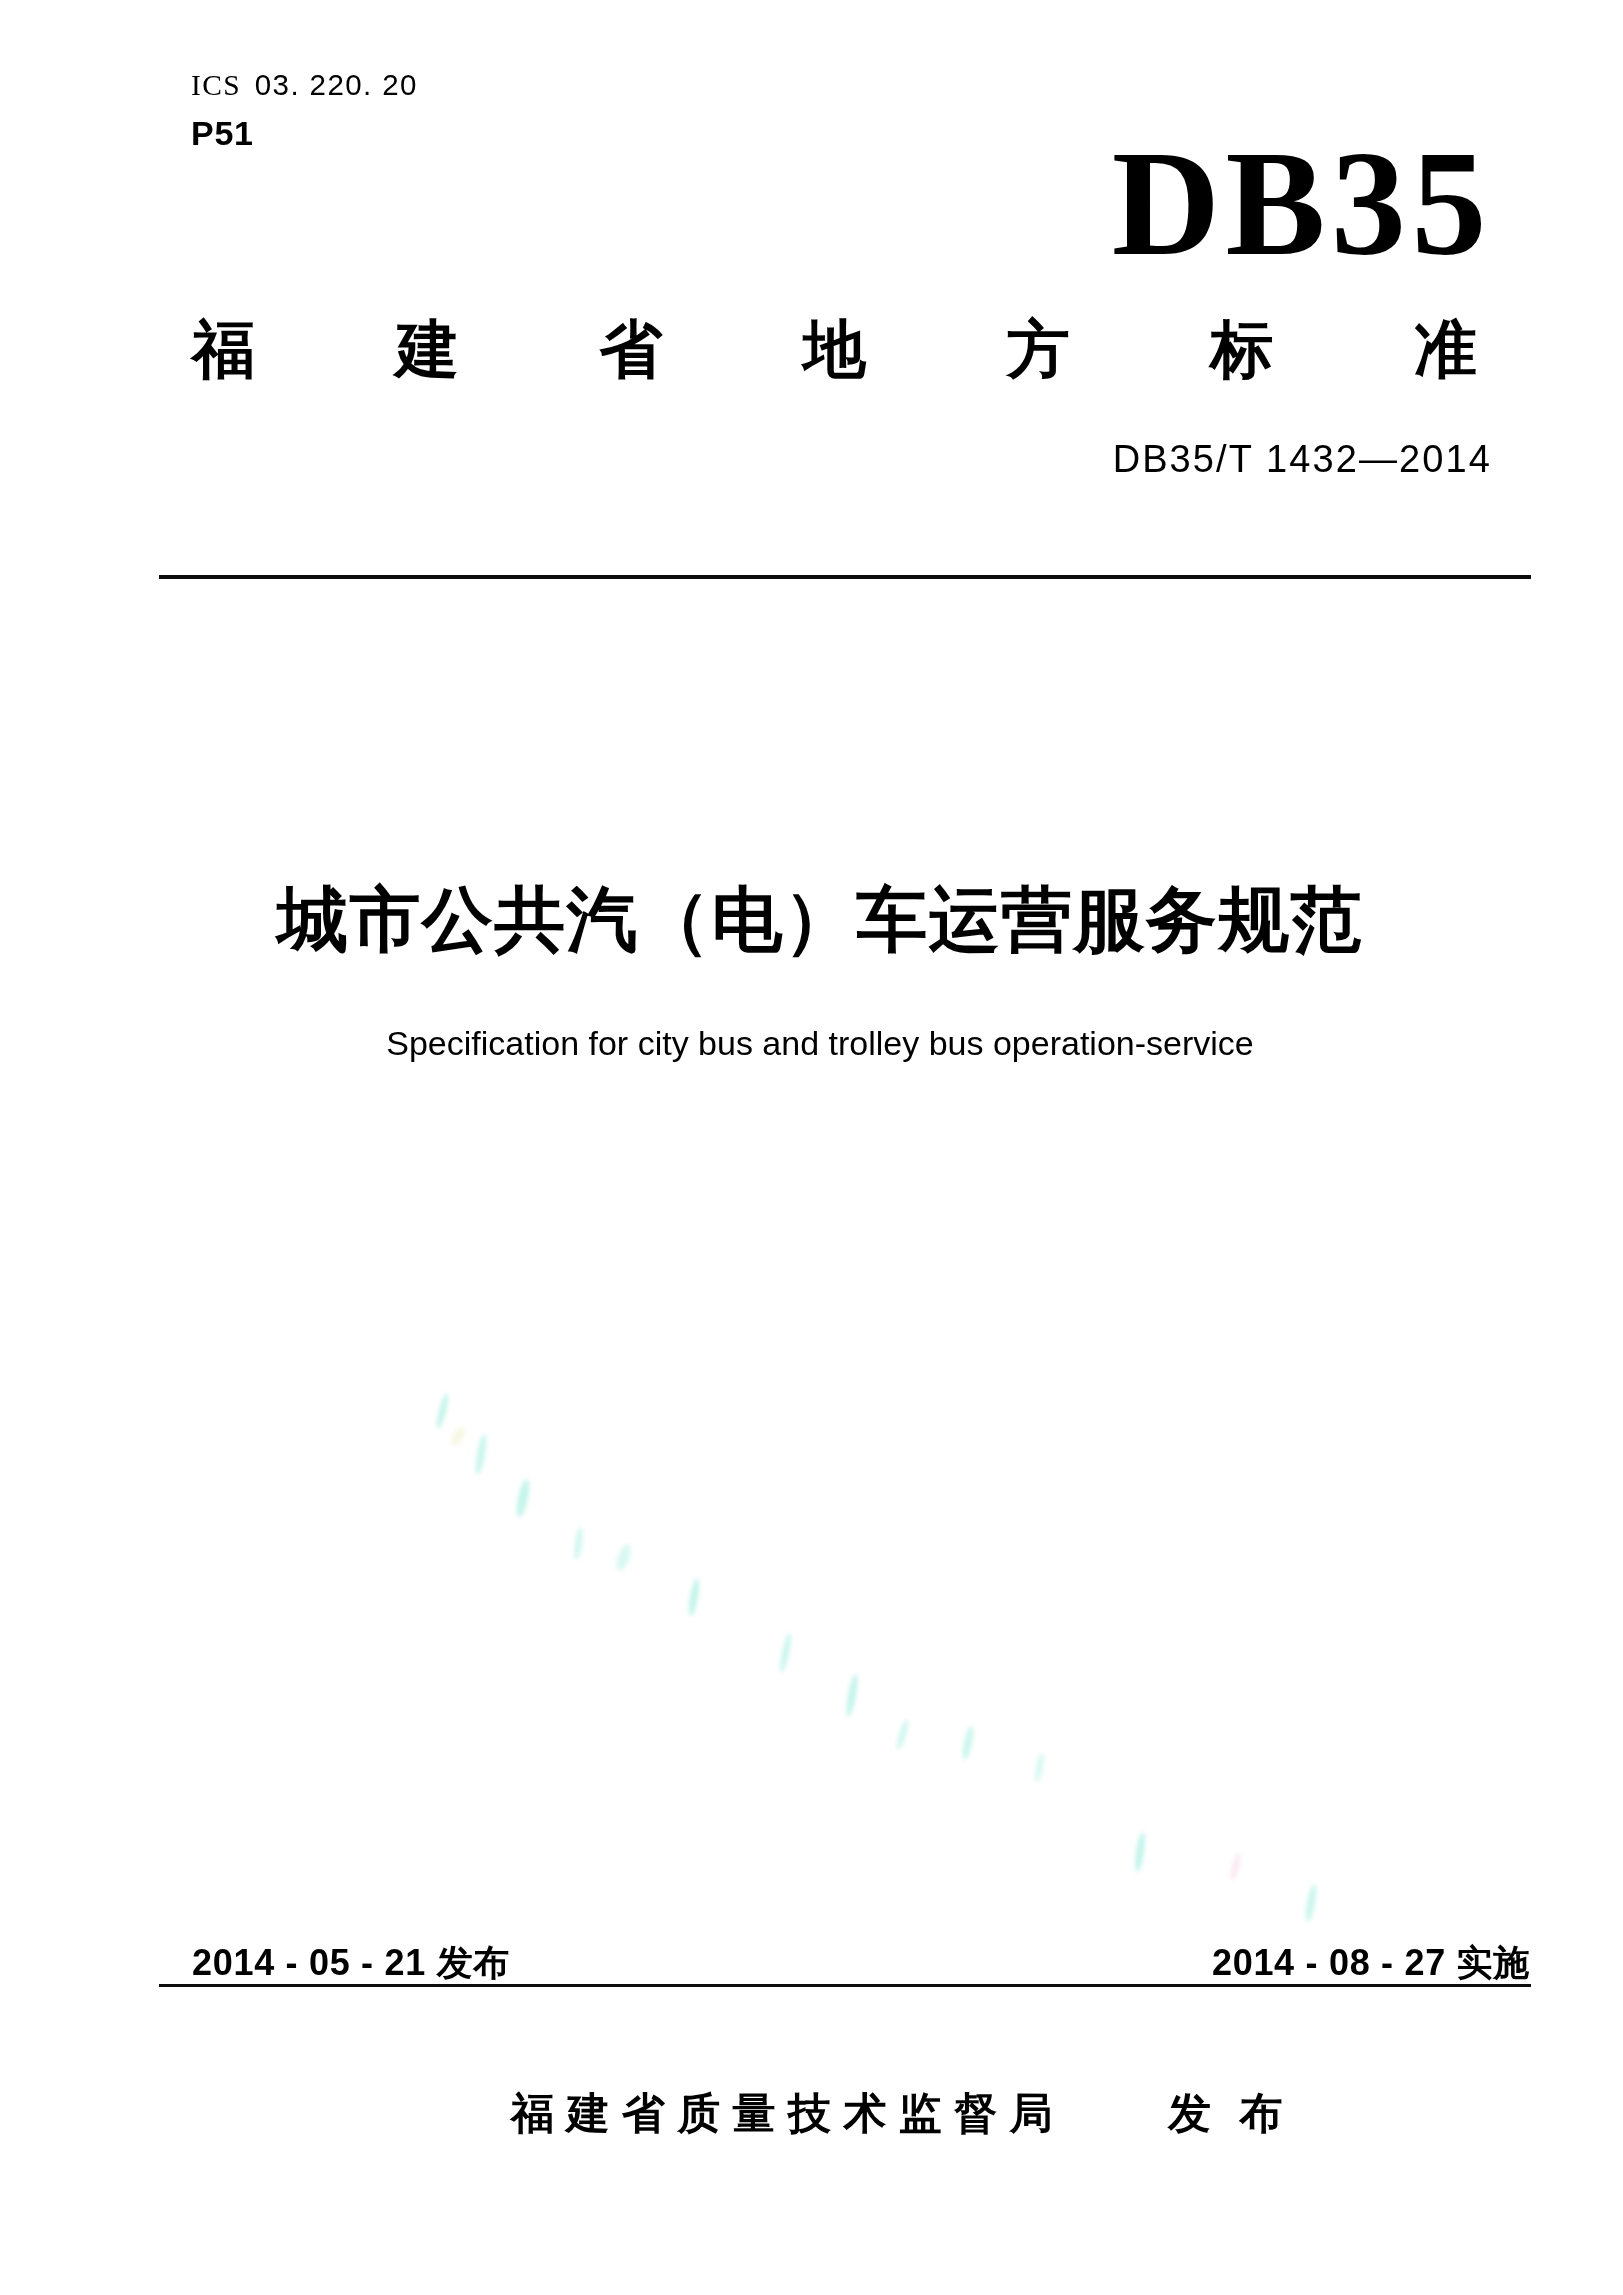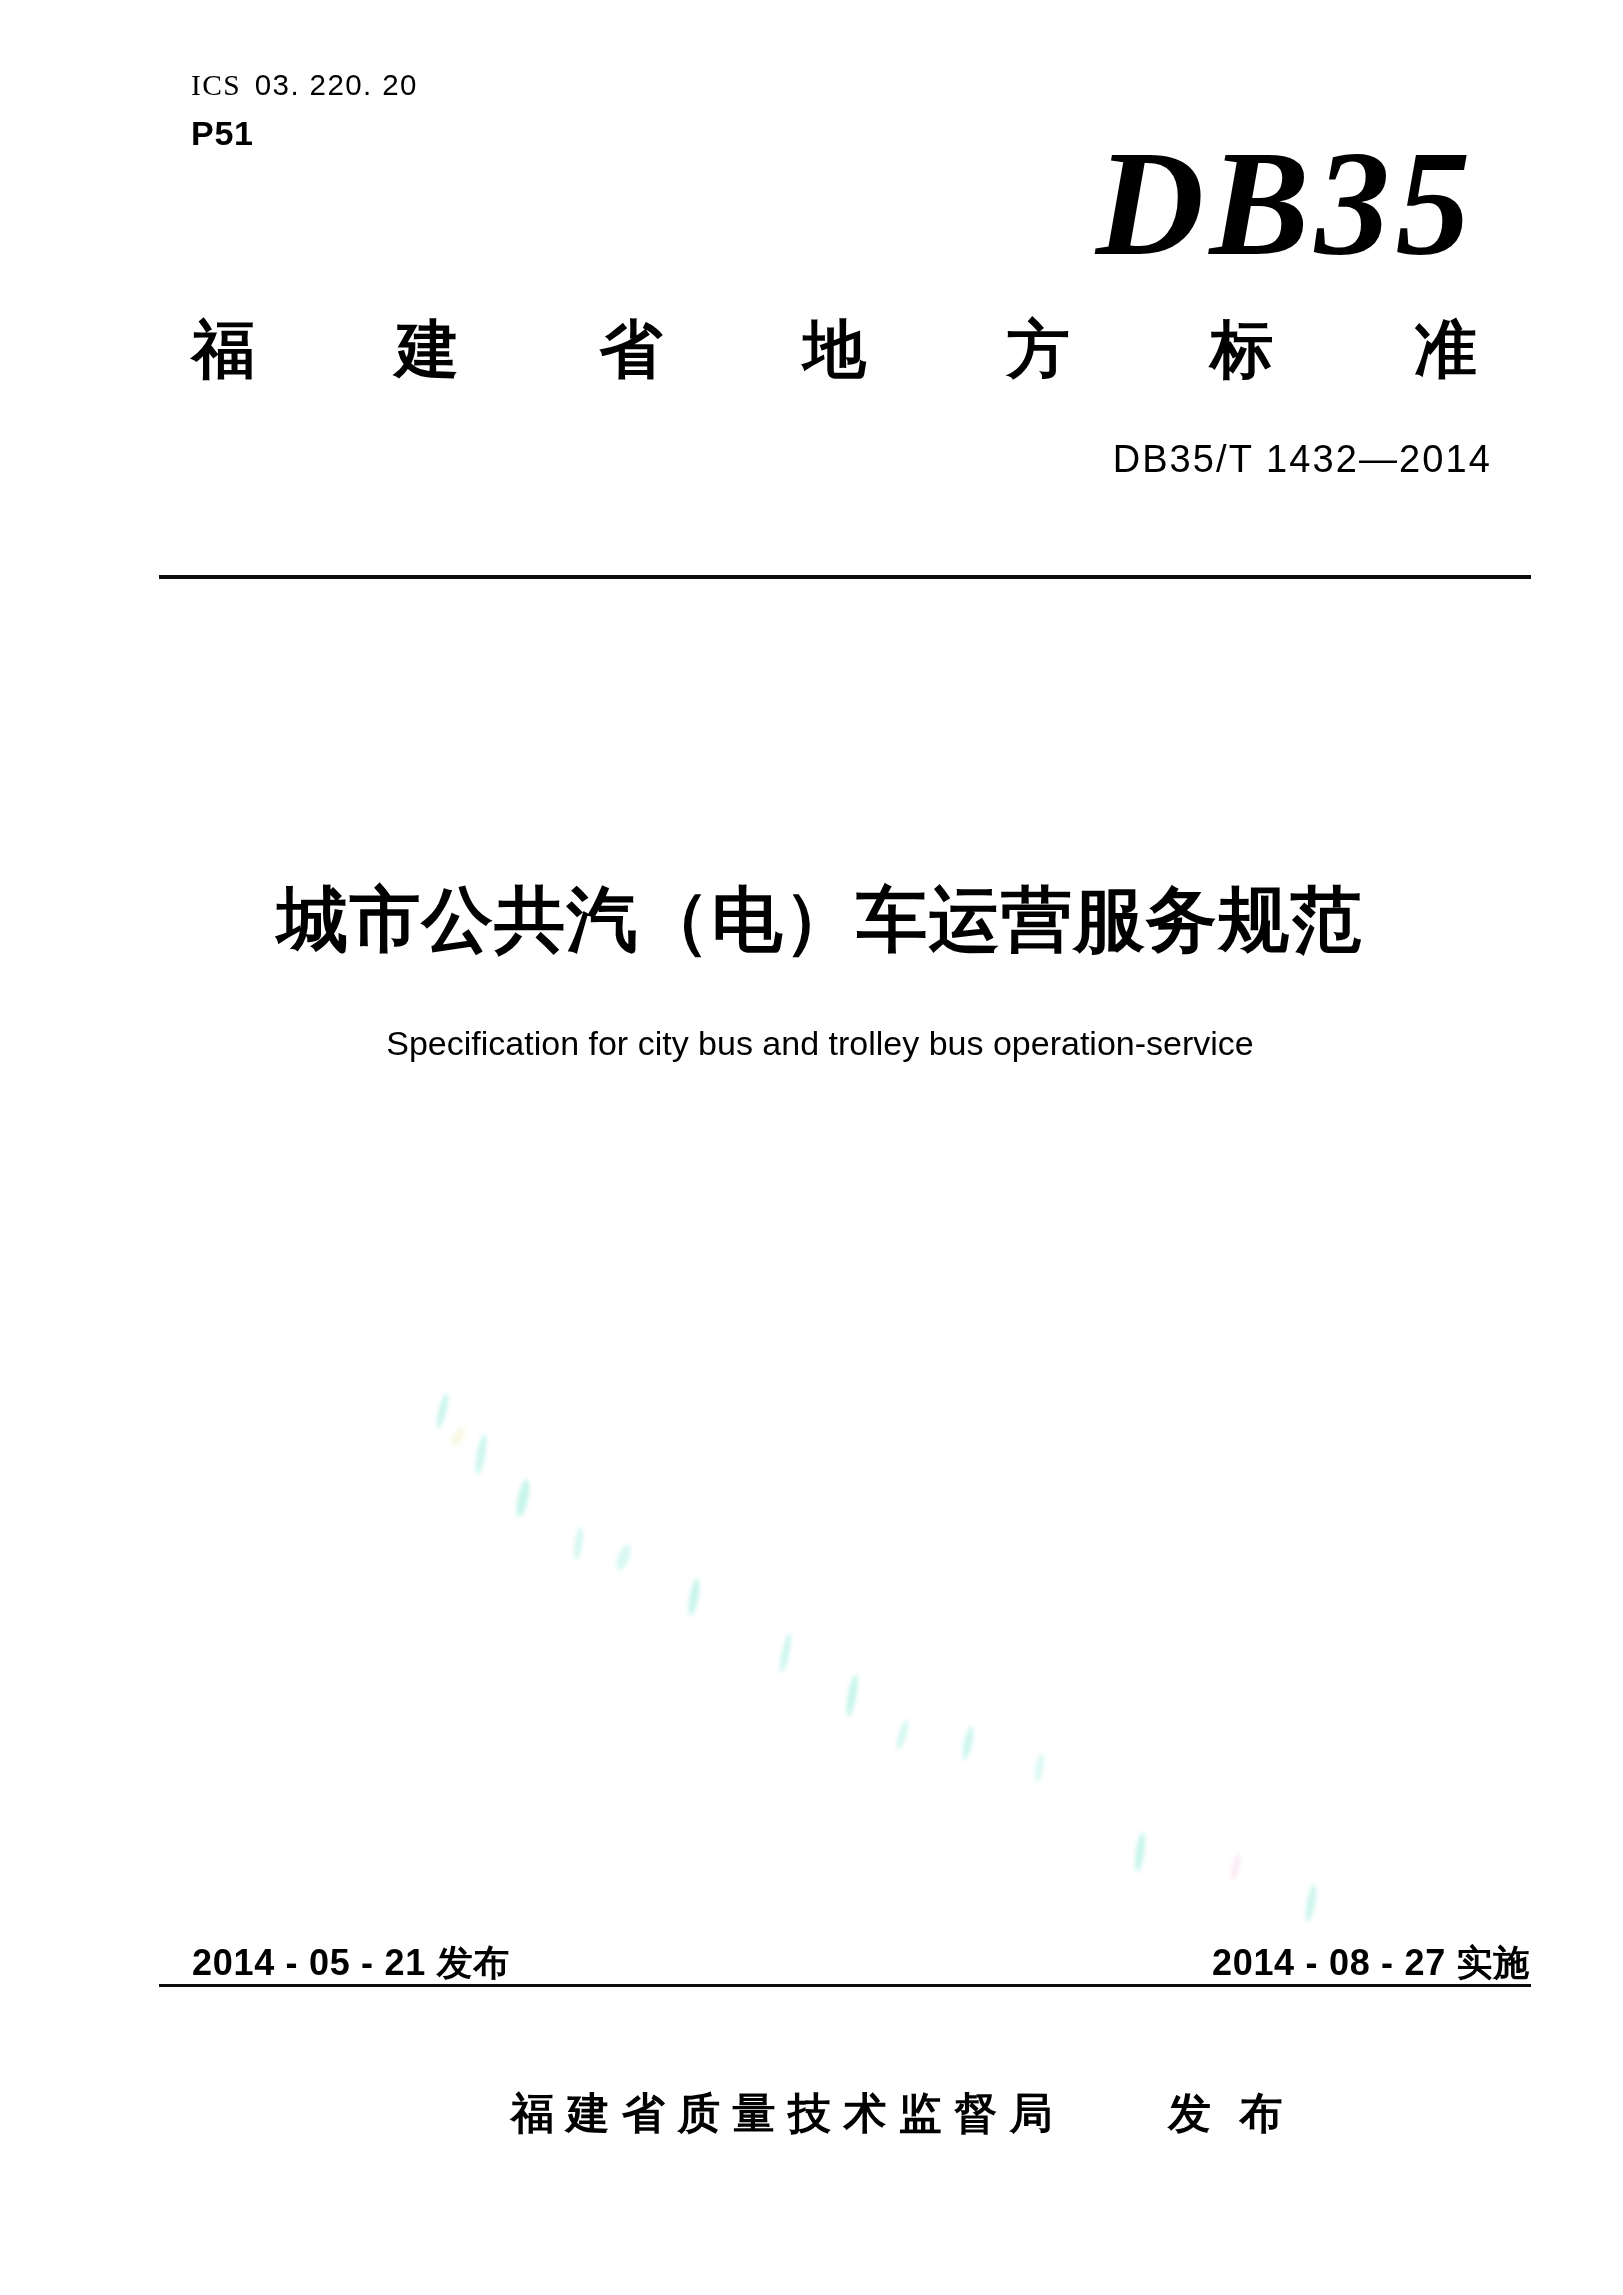--- a/index.html
+++ b/index.html
@@ -16,25 +16,24 @@
   .ics-line{
     position:absolute;left:191px;top:69px;
     font-size:29.5px;line-height:1.1;letter-spacing:1.4px;white-space:nowrap;
   }
   .ics-label{font-family:"Liberation Serif","DejaVu Serif",serif;margin-right:13.7px;}
   .doc-class{
     position:absolute;left:191px;top:115px;
     font-size:34px;font-weight:600;line-height:1.1;letter-spacing:0.7px;
   }
   .db35-logo{
-    position:absolute;right:164px;top:128px;
+    position:absolute;right:148px;top:128px;
     font-family:"Liberation Serif","DejaVu Serif",serif;
     font-weight:bold;font-size:150px;line-height:1;letter-spacing:5.5px;
     white-space:nowrap;
-    font-style:italic;
   }
   .standard-type{
     position:absolute;left:192px;top:318px;width:1285px;
     display:flex;justify-content:space-between;
     font-size:63px;font-weight:bold;line-height:1;
   }
   .standard-number{
     position:absolute;right:148px;top:439px;
     font-size:38px;font-weight:500;line-height:1.1;letter-spacing:2.1px;
     white-space:nowrap;

